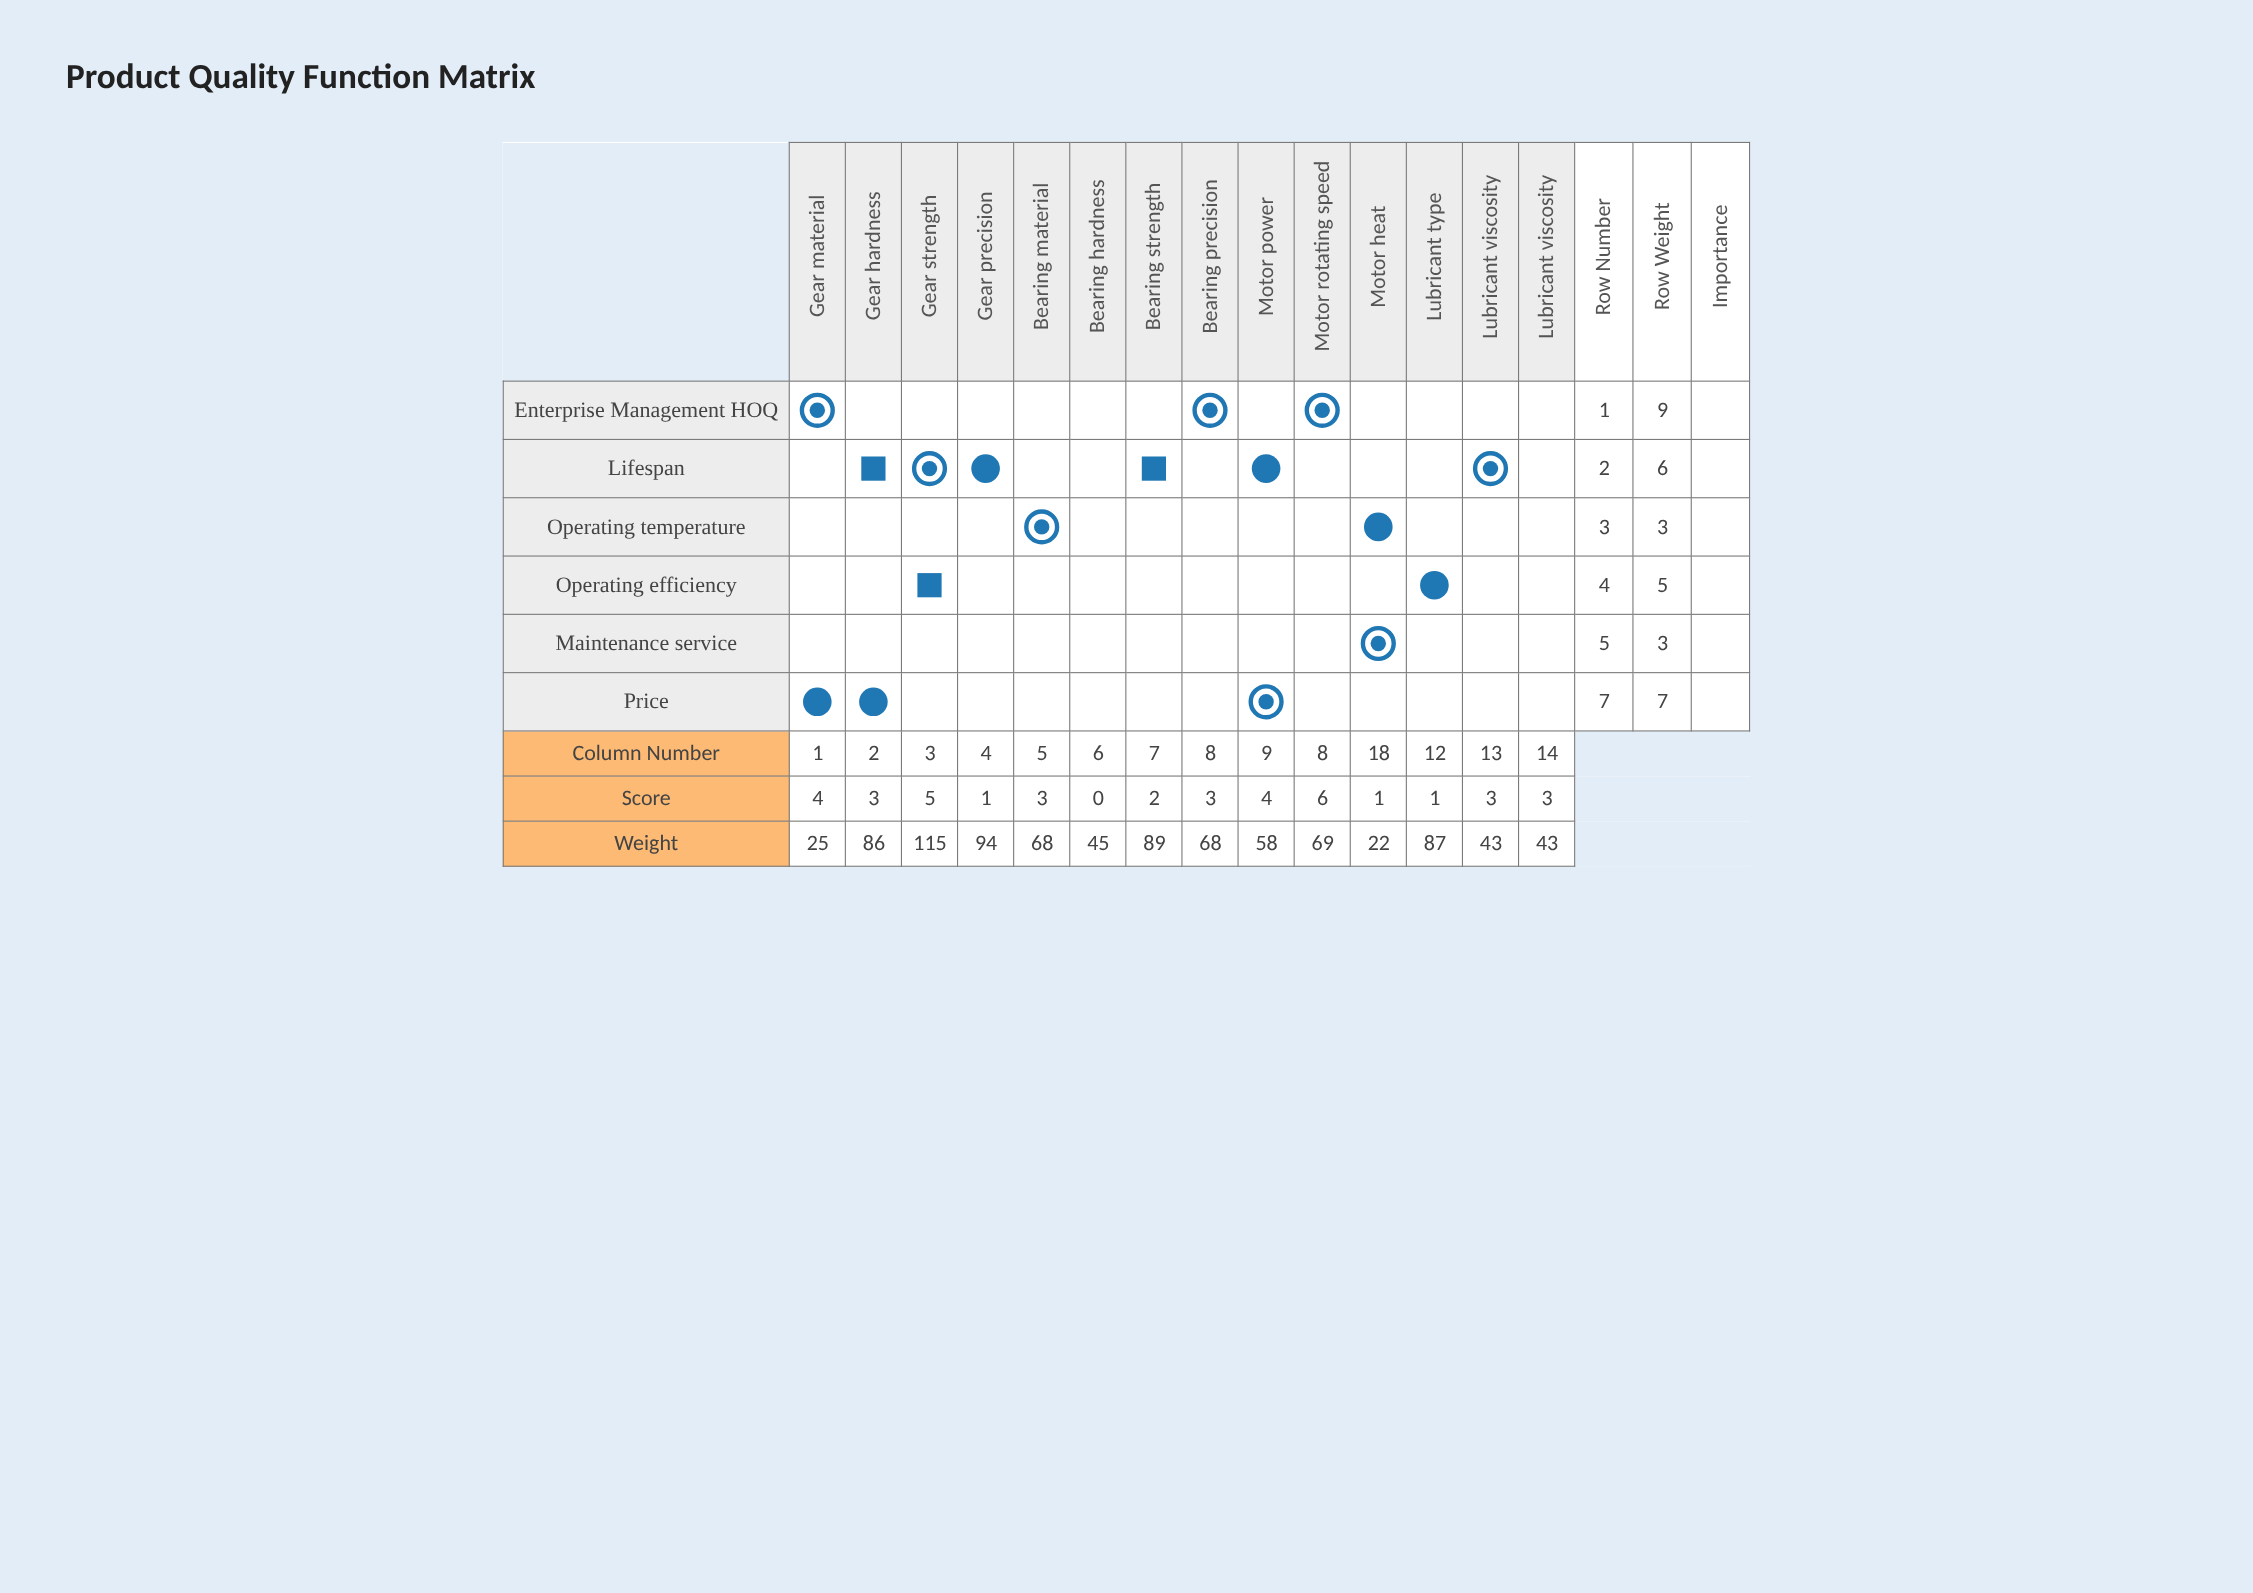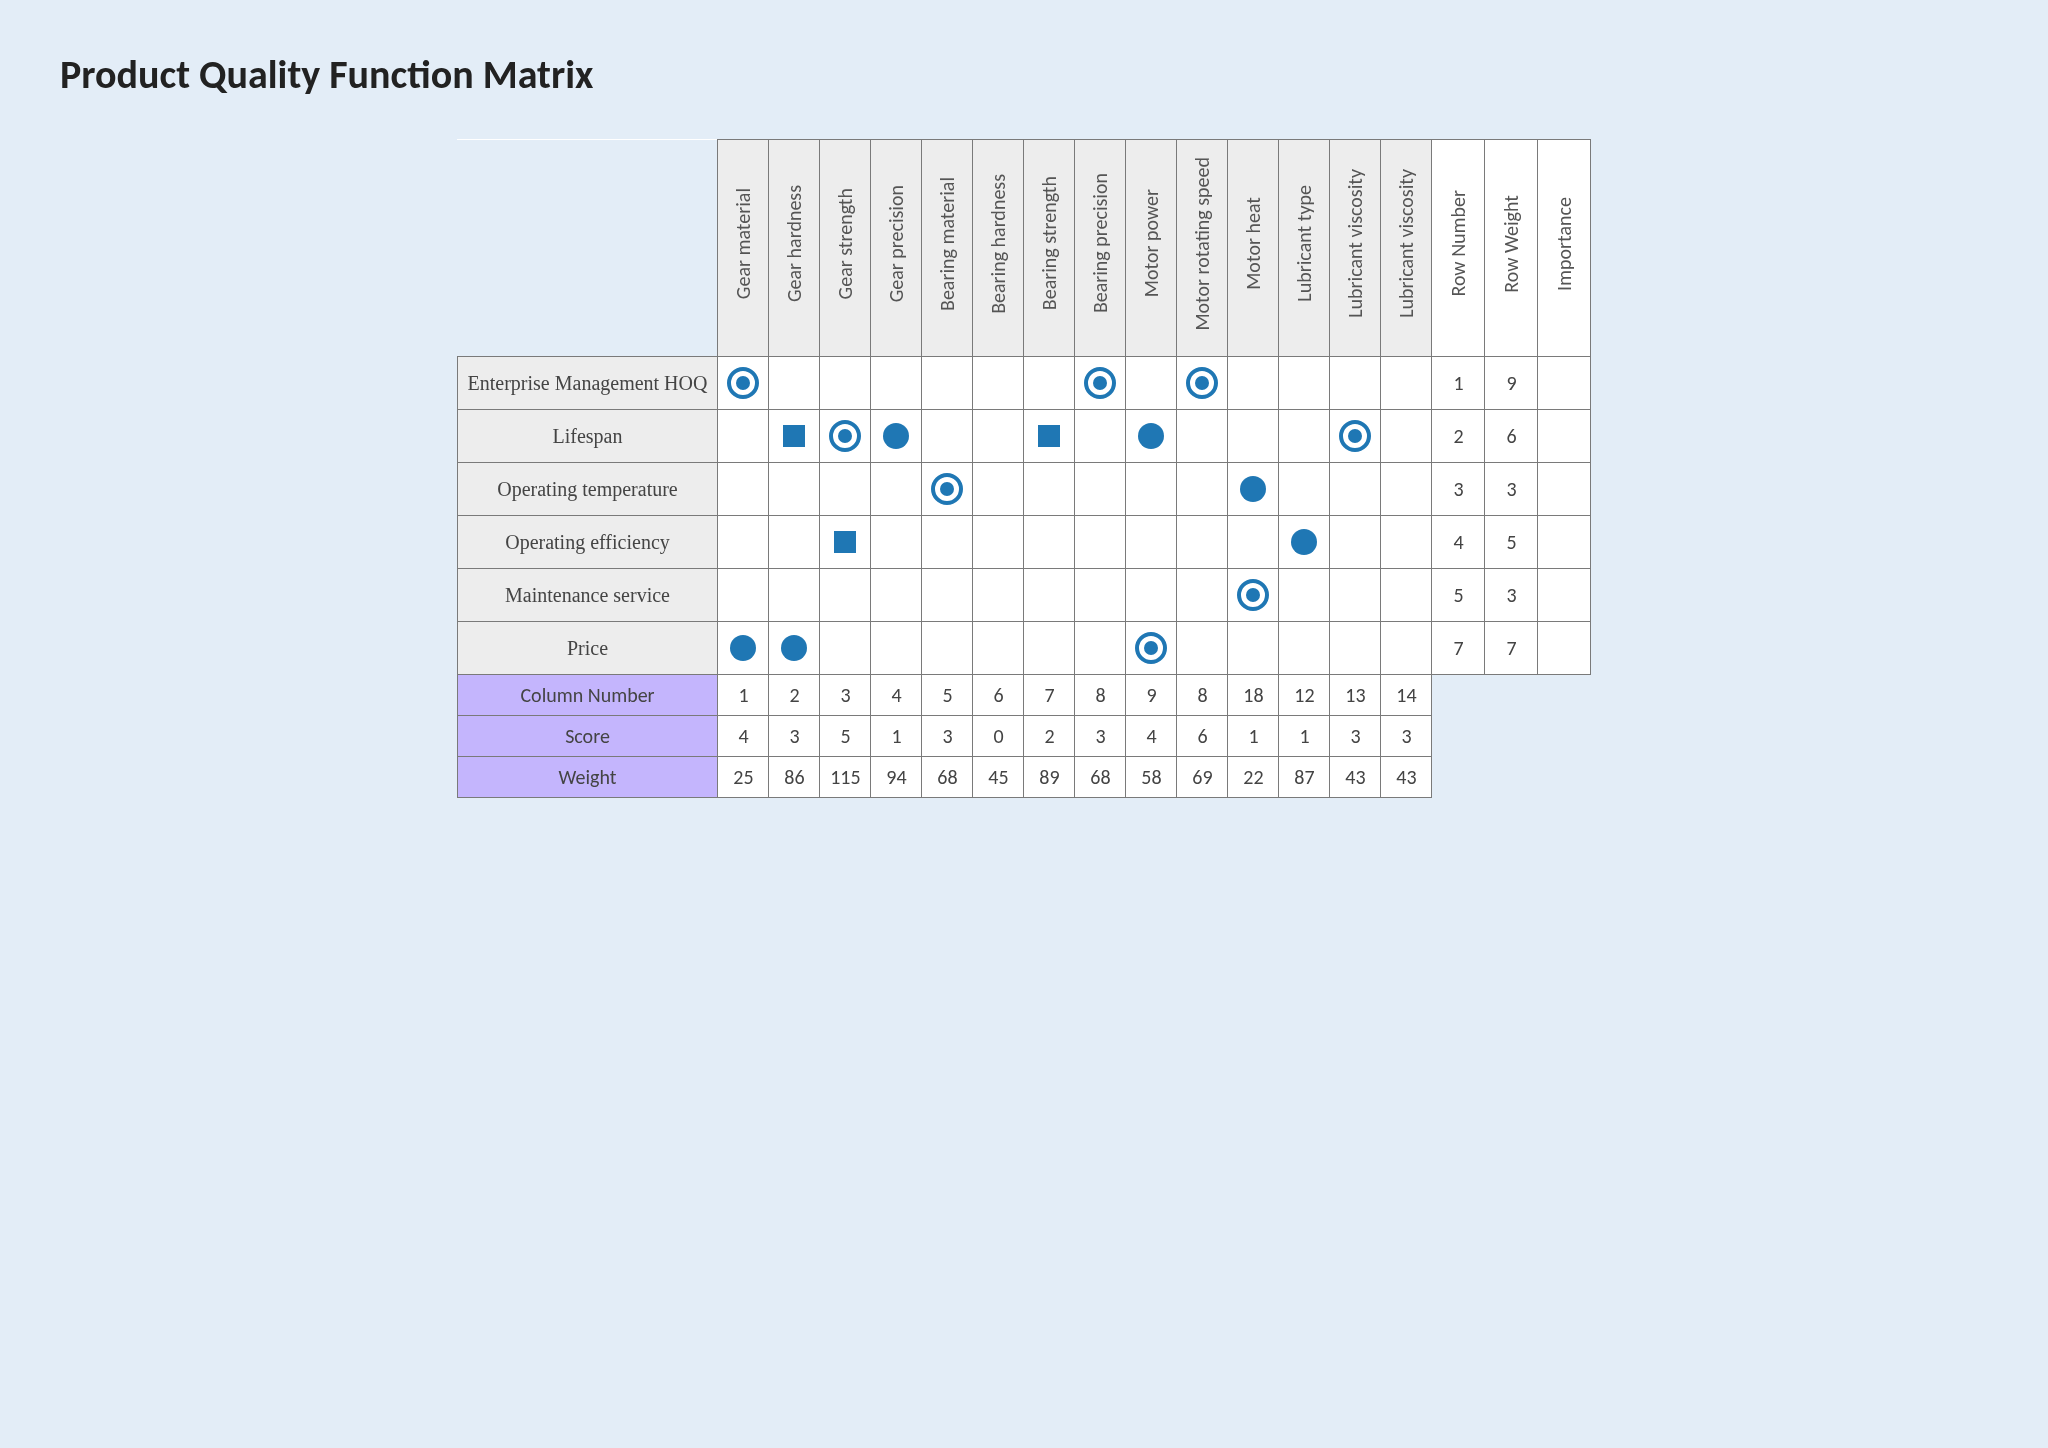--- a/index.html
+++ b/index.html
@@ -3,21 +3,21 @@
 <meta charset="utf-8">
 <style>
   body {
     margin: 0;
     padding: 40px 60px;
     background: #e3edf7;
     font-family: Calibri, "Segoe UI", Arial, sans-serif;
     color: #333;
   }
   h1 {
-    font-size: 40px;
+    font-size: 32px;
     font-weight: bold;
     margin: 10px 0 40px 0;
     color: #222;
   }
   .matrix-wrap {
     display: flex;
     justify-content: center;
   }
   table.qfd {
     border-collapse: collapse;
@@ -65,21 +65,21 @@
     padding: 0;
   }
   .cell svg { display: block; margin: auto; }
   .corner {
     border: none !important;
     background: #e3edf7;
   }
   .foot-label {
     text-align: right;
     padding: 4px 8px;
-    background: #c4b5fd;
+    background: #fdba74;
     color: #444;
     height: 32px;
   }
   .foot-cell {
     height: 32px;
     font-size: 20px;
   }
   .no-border {
     border: none !important;
     background: #e3edf7;

